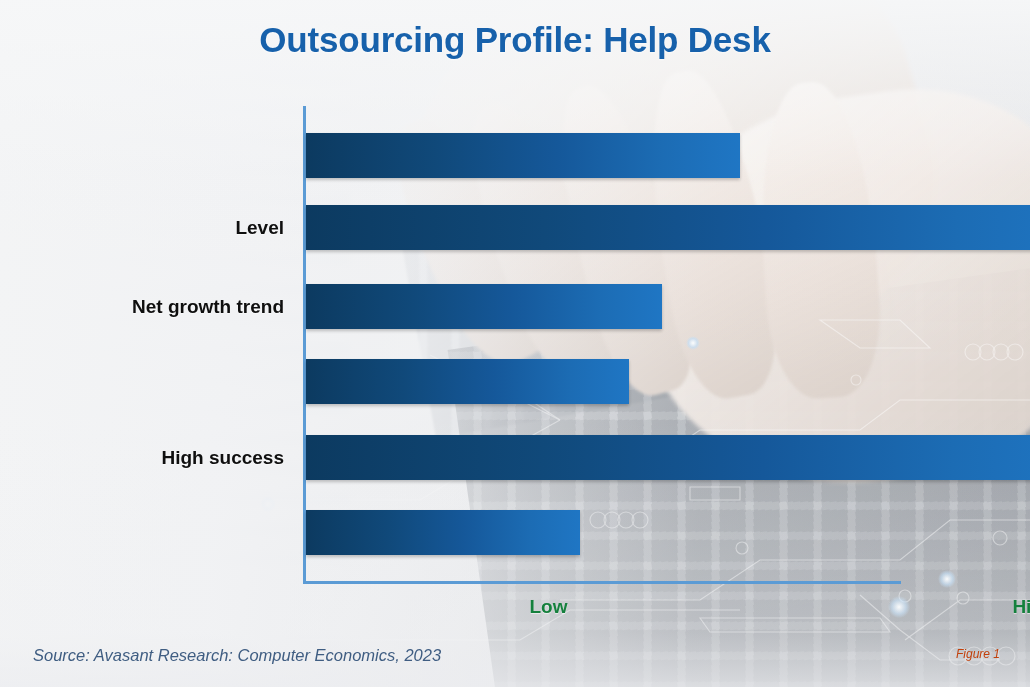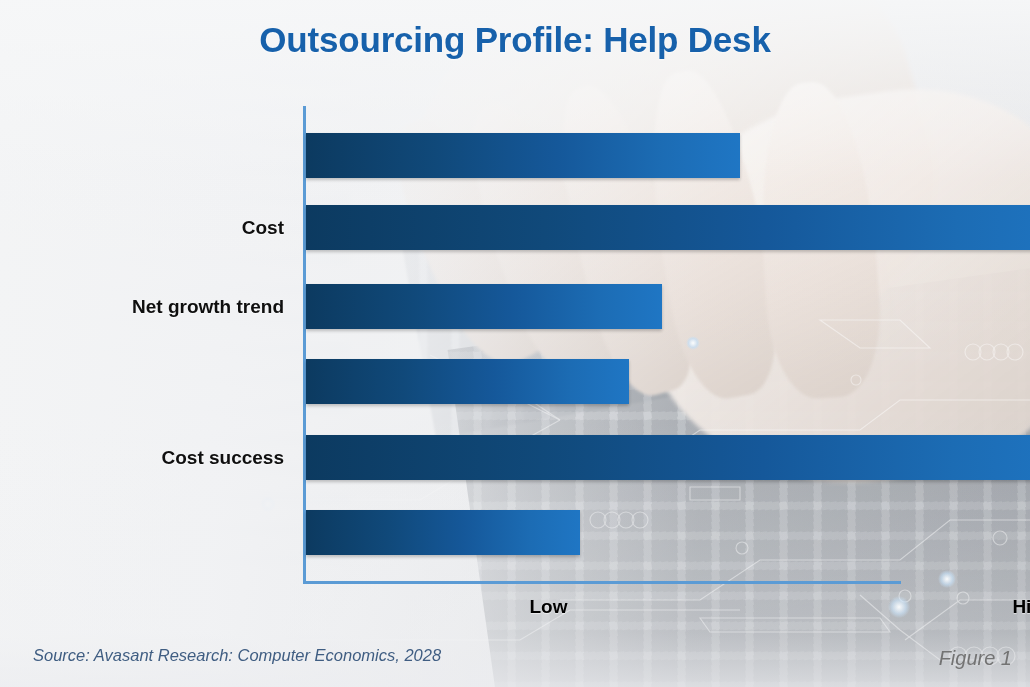--- a/index.html
+++ b/index.html
@@ -88,31 +88,31 @@
     height:100%;
     background:linear-gradient(90deg,#0c3a60 0%, #10497a 30%, #15589a 58%, #1c6cb4 82%, #1f76c4 100%);
     box-shadow:0 2px 3px rgba(0,0,0,0.22);
   }
   .cat-label{
     position:absolute;right:auto;width:270px;text-align:right;
     font-size:19px;font-weight:bold;color:#0f0f0f;left:14px;
     text-shadow:0 1px 1px rgba(255,255,255,0.65);
   }
   .tick-label{
-    position:absolute;top:596px;font-size:19px;font-weight:bold;color:#000000;
+    position:absolute;top:596px;font-size:19px;font-weight:bold;color:#15803d;
     text-align:center;width:160px;
     text-shadow:0 1px 1px rgba(255,255,255,0.6);
   }
 
   .source{
     position:absolute;left:33px;top:646px;font-size:16.5px;font-style:italic;
     color:#3f5d82;font-family:"Liberation Sans", sans-serif;
   }
   .figure{
-    position:absolute;right:18px;top:647px;font-size:20px;font-style:italic;color:#737373;
+    position:absolute;right:30px;top:647px;font-size:12px;font-style:italic;color:#c2410c;
   }
 </style>
 </head>
 <body>
 
 <div class="slide">
 
   <div class="bg-photo">
     <div class="bg-base"></div>
     <div class="bg-keyboard2"></div>
@@ -180,43 +180,43 @@
   <div class="title">Outsourcing Profile: Help Desk</div>
 
   <div class="plot">
     <div class="axis-y"></div>
     <div class="axis-x"></div>
 
     <div class="bar-row" style="top: 133px; width: 434.075px;">
       <div class="bar"></div>
     </div>
 
-    <div class="cat-label" style="top:217px;">Cost</div>
+    <div class="cat-label" style="top:217px;">Level</div>
     <div class="bar-row" style="top: 205px; width: 792.975px;">
       <div class="bar"></div>
     </div>
 
     <div class="cat-label" style="top:296px;">Net growth trend</div>
     <div class="bar-row" style="top: 284px; width: 356.475px;">
       <div class="bar"></div>
     </div>
 
     <div class="bar-row" style="top: 359px; width: 322.525px;">
       <div class="bar"></div>
     </div>
 
-    <div class="cat-label" style="top:447px;">Cost success</div>
+    <div class="cat-label" style="top:447px;">High success</div>
     <div class="bar-row" style="top: 435px; width: 788.125px;">
       <div class="bar"></div>
     </div>
 
     <div class="bar-row" style="top: 510px; width: 274.025px;">
       <div class="bar"></div>
     </div>
 
     <div class="tick-label" style="left: 468.5px;">Low</div>
     <div class="tick-label" style="left: 953.5px;">High</div>
   </div>
 
-  <div class="source">Source: Avasant Research: Computer Economics, 2028</div>
+  <div class="source">Source: Avasant Research: Computer Economics, 2023</div>
   <div class="figure">Figure 1</div>
 
 </div>
 
 </body></html>

